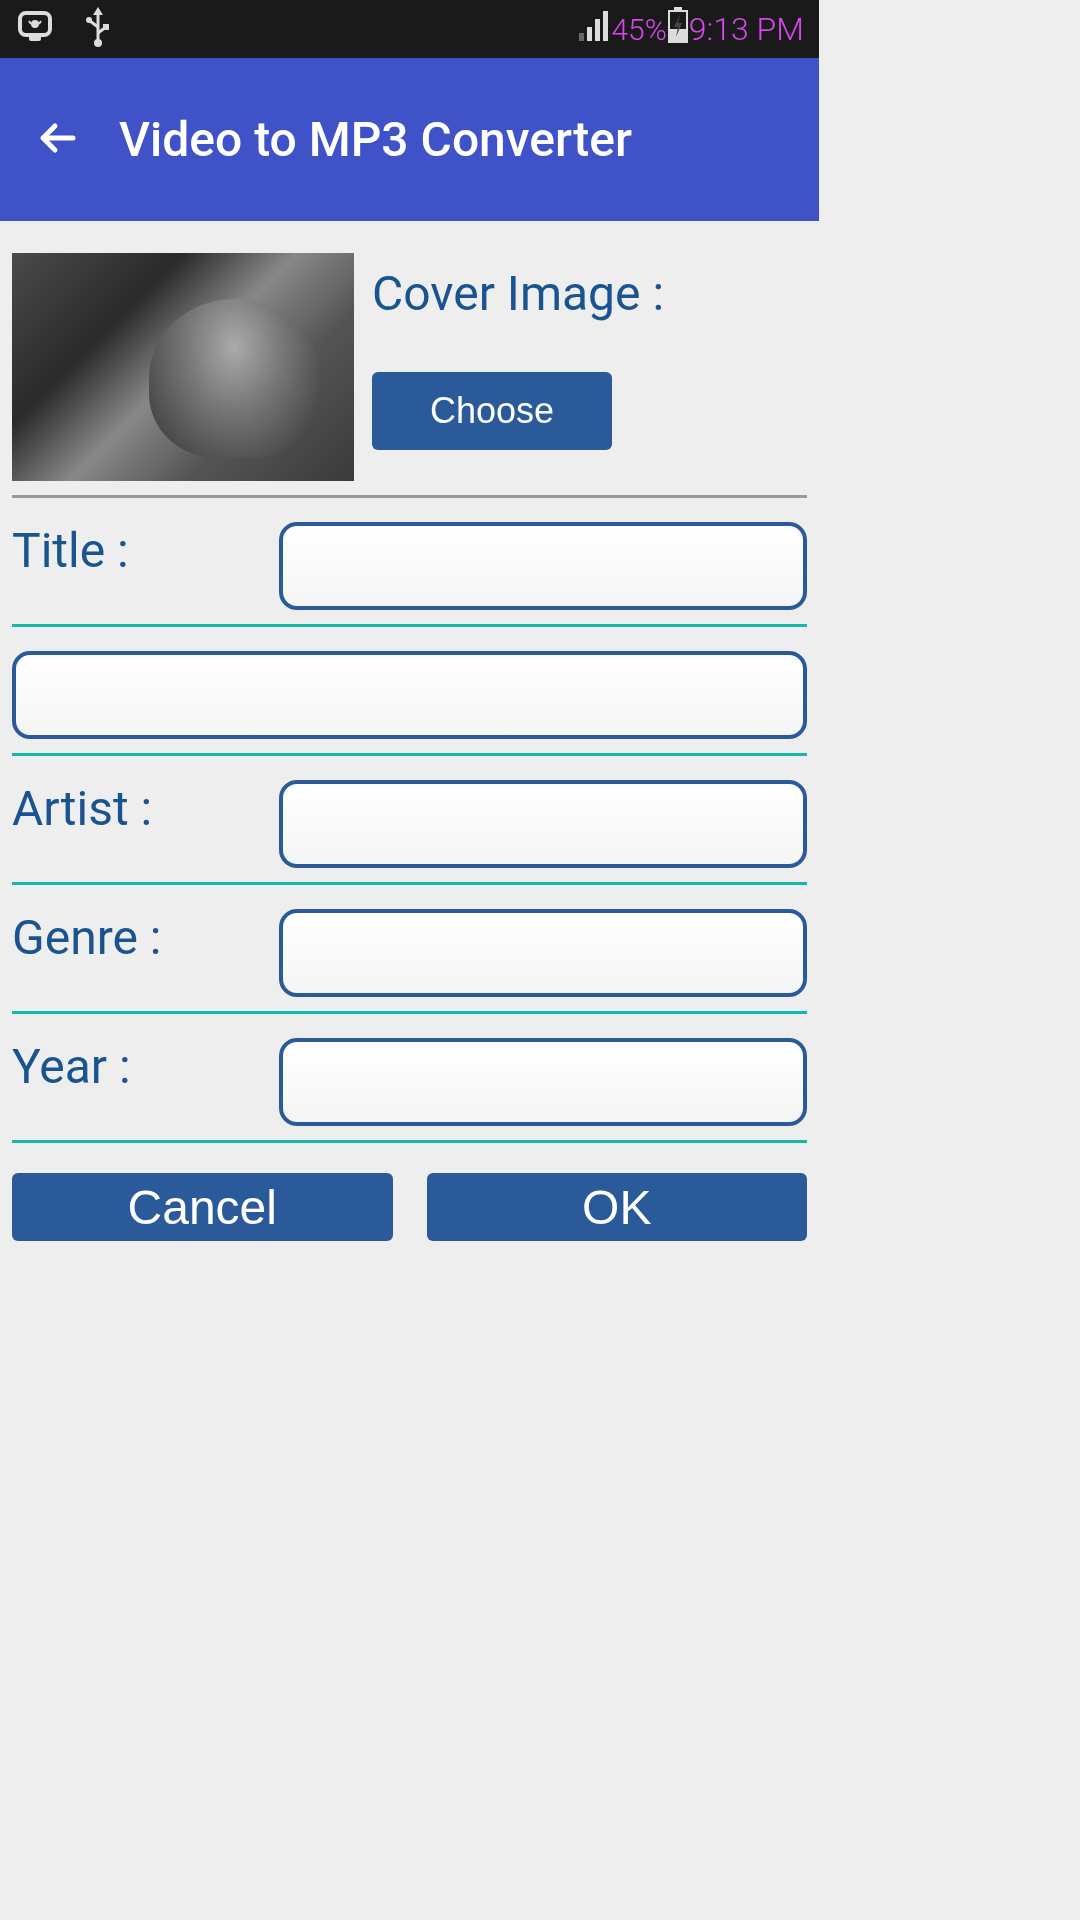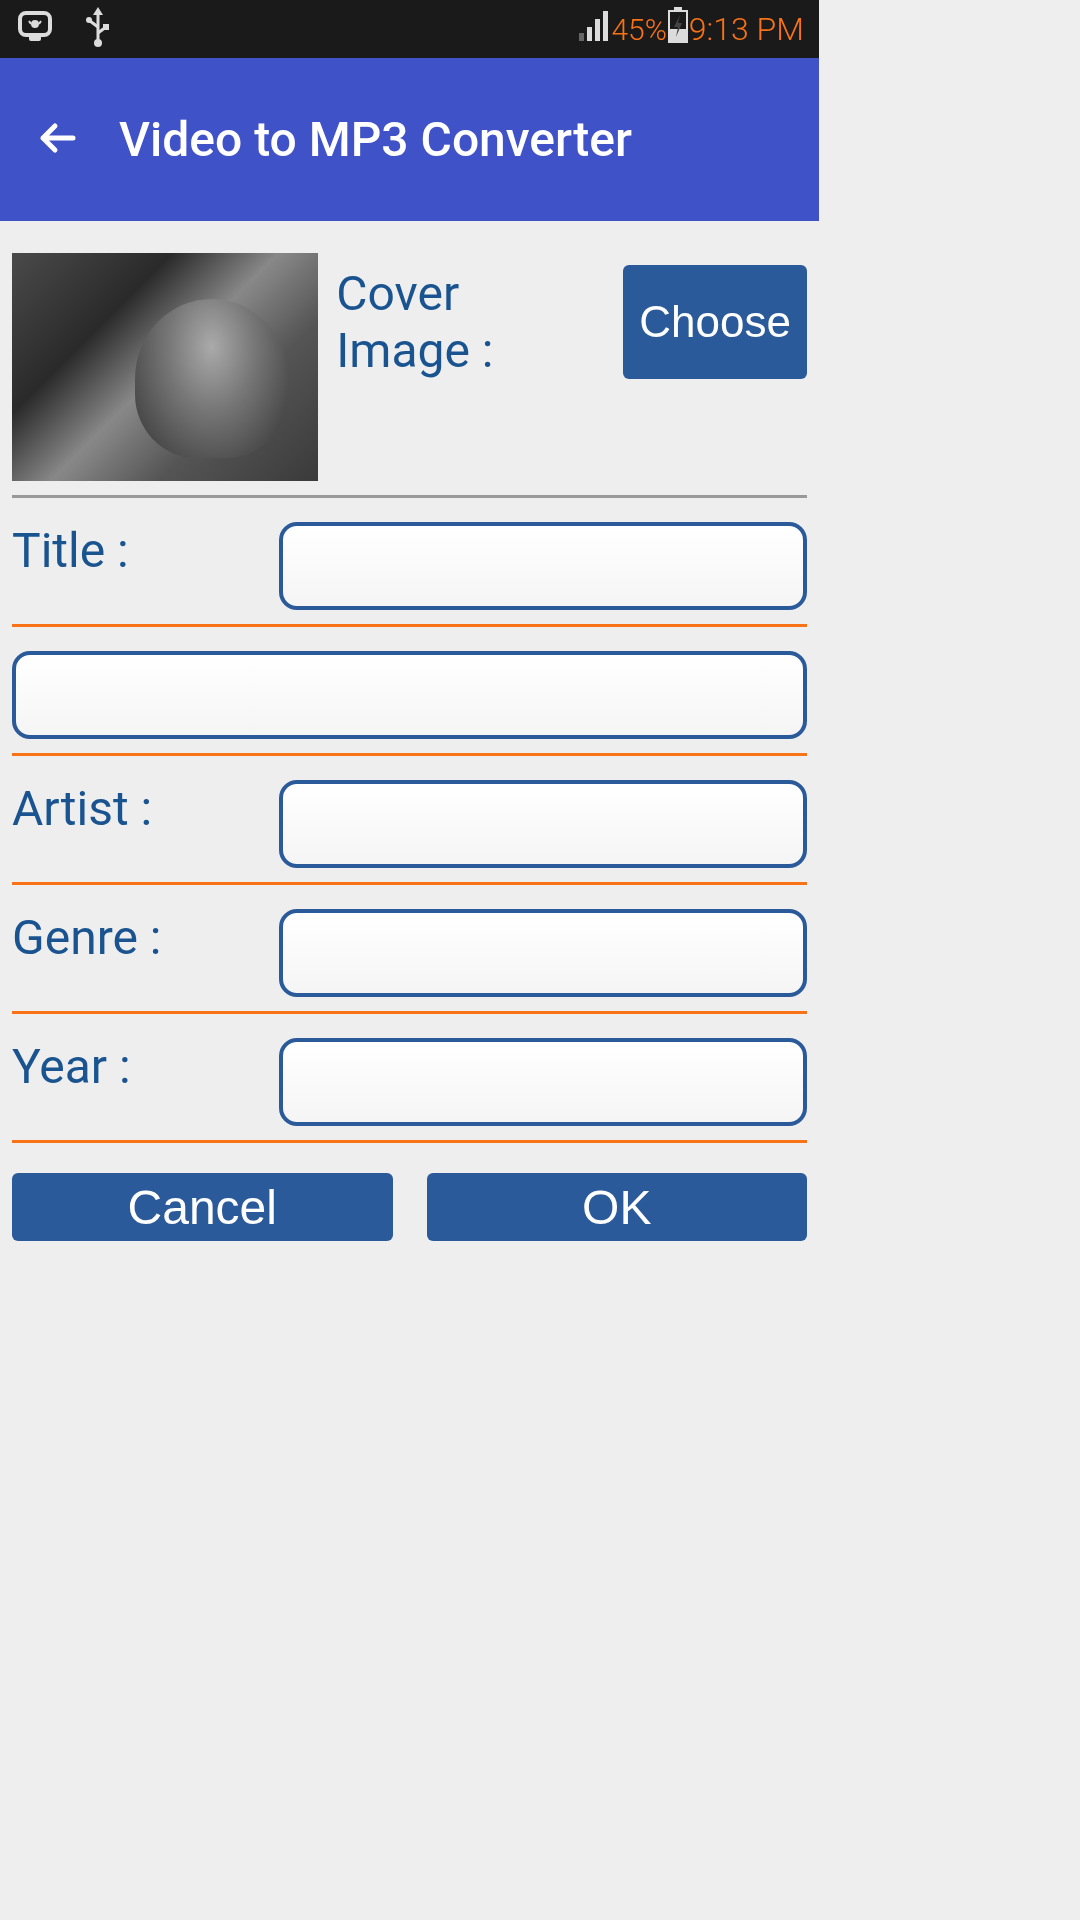--- a/index.html
+++ b/index.html
@@ -23,21 +23,21 @@
       padding: 0 15px;
     }
     .status-left {
       display: flex;
       align-items: center;
       gap: 28px;
     }
     .status-right {
       display: flex;
       align-items: center;
-      color: #f97316;
+      color: #d946ef;
       font-size: 32px;
       font-weight: 300;
     }
     .app-bar {
       background: #4052c8;
       height: 163px;
       display: flex;
       align-items: center;
       padding: 0 35px;
       gap: 40px;
@@ -74,45 +74,45 @@
       position: absolute;
       top: 20%;
       left: 40%;
       width: 50%;
       height: 70%;
       background: radial-gradient(ellipse at 50% 30%, #aaa 0%, #777 40%, #333 100%);
       border-radius: 50% 50% 40% 40%;
     }
     .cover-right {
       display: flex;
-      flex-direction: row;
+      flex-direction: column;
       gap: 50px;
       padding-top: 12px;
     }
     .cover-label {
       color: #1a5490;
       font-size: 48px;
       font-weight: 400;
     }
     .choose-btn {
       background: #2a5a9a;
       color: white;
-      font-size: 44px;
+      font-size: 36px;
       font-weight: 400;
       border: none;
       border-radius: 6px;
-      padding: 18px 16px;
+      padding: 18px 58px;
       cursor: pointer;
       width: fit-content;
     }
     .form-row {
       display: flex;
       align-items: flex-start;
       padding: 24px 0 14px 0;
-      border-bottom: 3px solid #f97316;
+      border-bottom: 3px solid #14b8a6;
     }
     .form-label {
       color: #1a5490;
       font-size: 48px;
       font-weight: 400;
       width: 267px;
       flex-shrink: 0;
     }
     .form-input {
       flex: 1;

